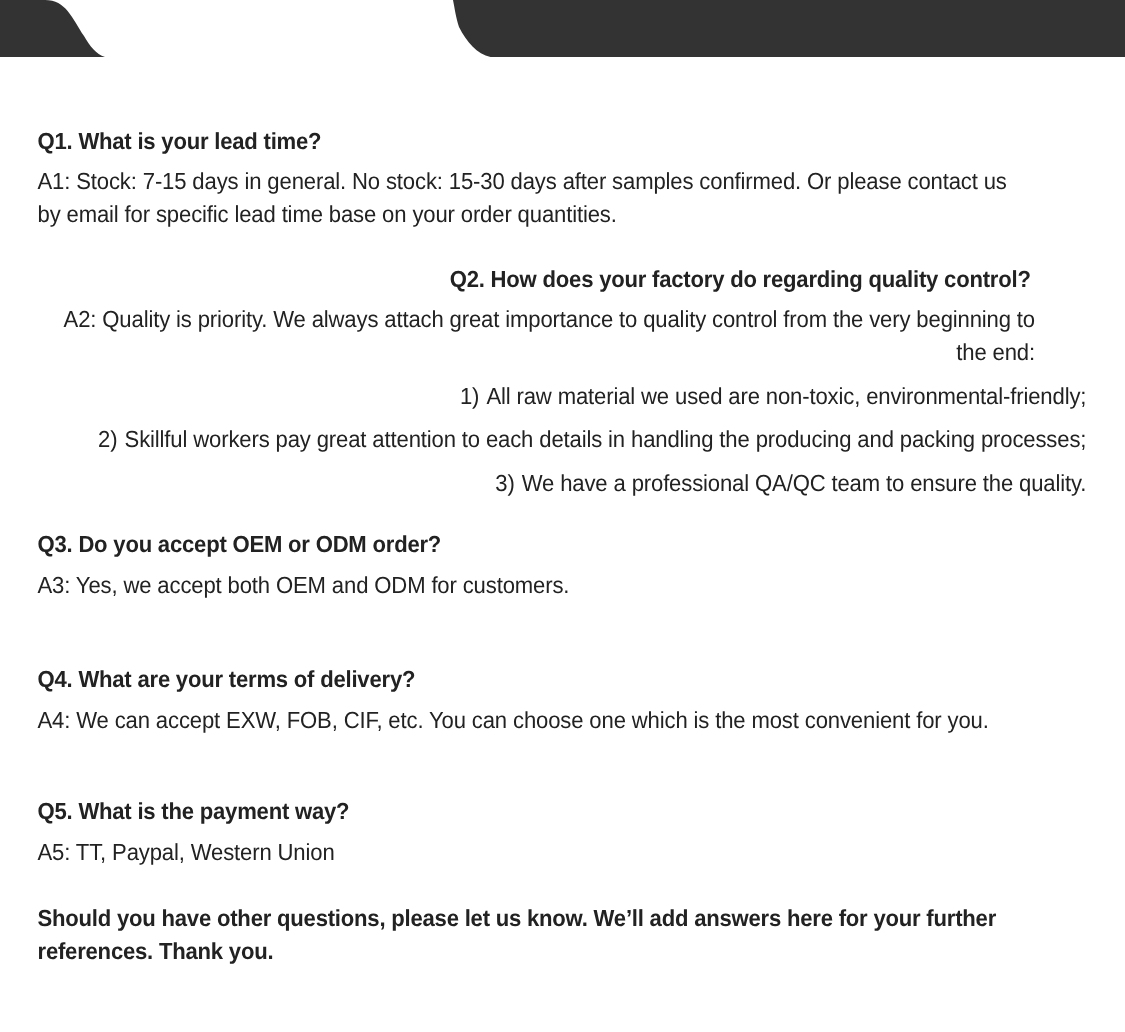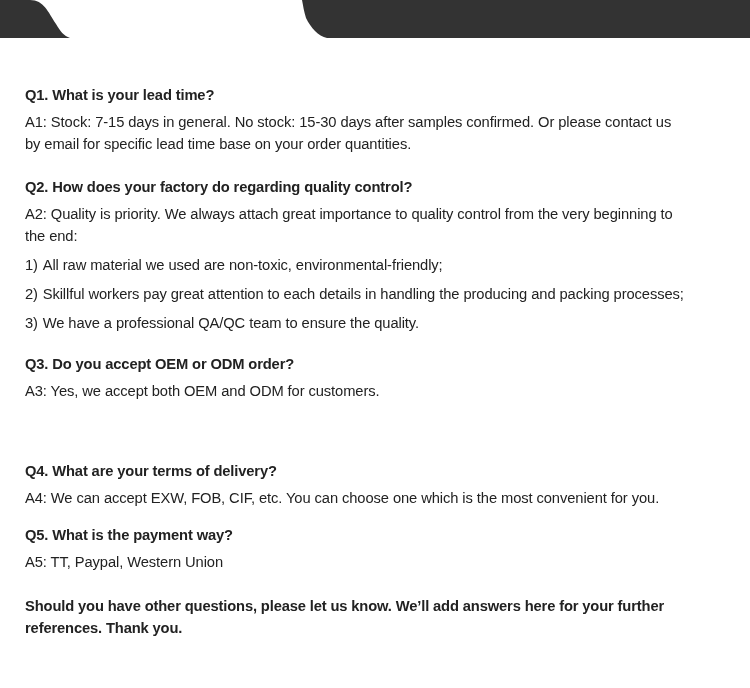--- a/index.html
+++ b/index.html
@@ -85,23 +85,23 @@
     font-size: 15.5px;
     line-height: 1.45;
     letter-spacing: -0.15px;
     margin: 0;
     transform: scaleX(0.95);
     transform-origin: left center;
     width: 736px;
   }
 
   #q1-block { padding-top: 45px; }
-  #q2-block { margin-bottom: 20px; }
-  #q3-block { margin-bottom: 59px; }
-  #q4-block { margin-bottom: 16px; }
+  #q2-block { margin-bottom: 20px; text-align: right; }
+  #q3-block { margin-bottom: 42px; }
+  #q4-block { margin-bottom: 40px; }
   #q5-block { }
 </style>
 </head>
 <body>
 
 <div class="header-deco">
   <svg width="750" height="40" viewBox="0 0 750 40" xmlns="http://www.w3.org/2000/svg" aria-hidden="true">
     <path d="M0,0 L30,0 C44,0 48,12 56,24 C60,31 64,36 70,38 L0,38 Z" fill="#333333"></path>
     <path d="M302,0 L750,0 L750,38 L327,38 C318,36 311,28 306,18 C304,12 303,5 302,0 Z" fill="#333333"></path>
   </svg>

